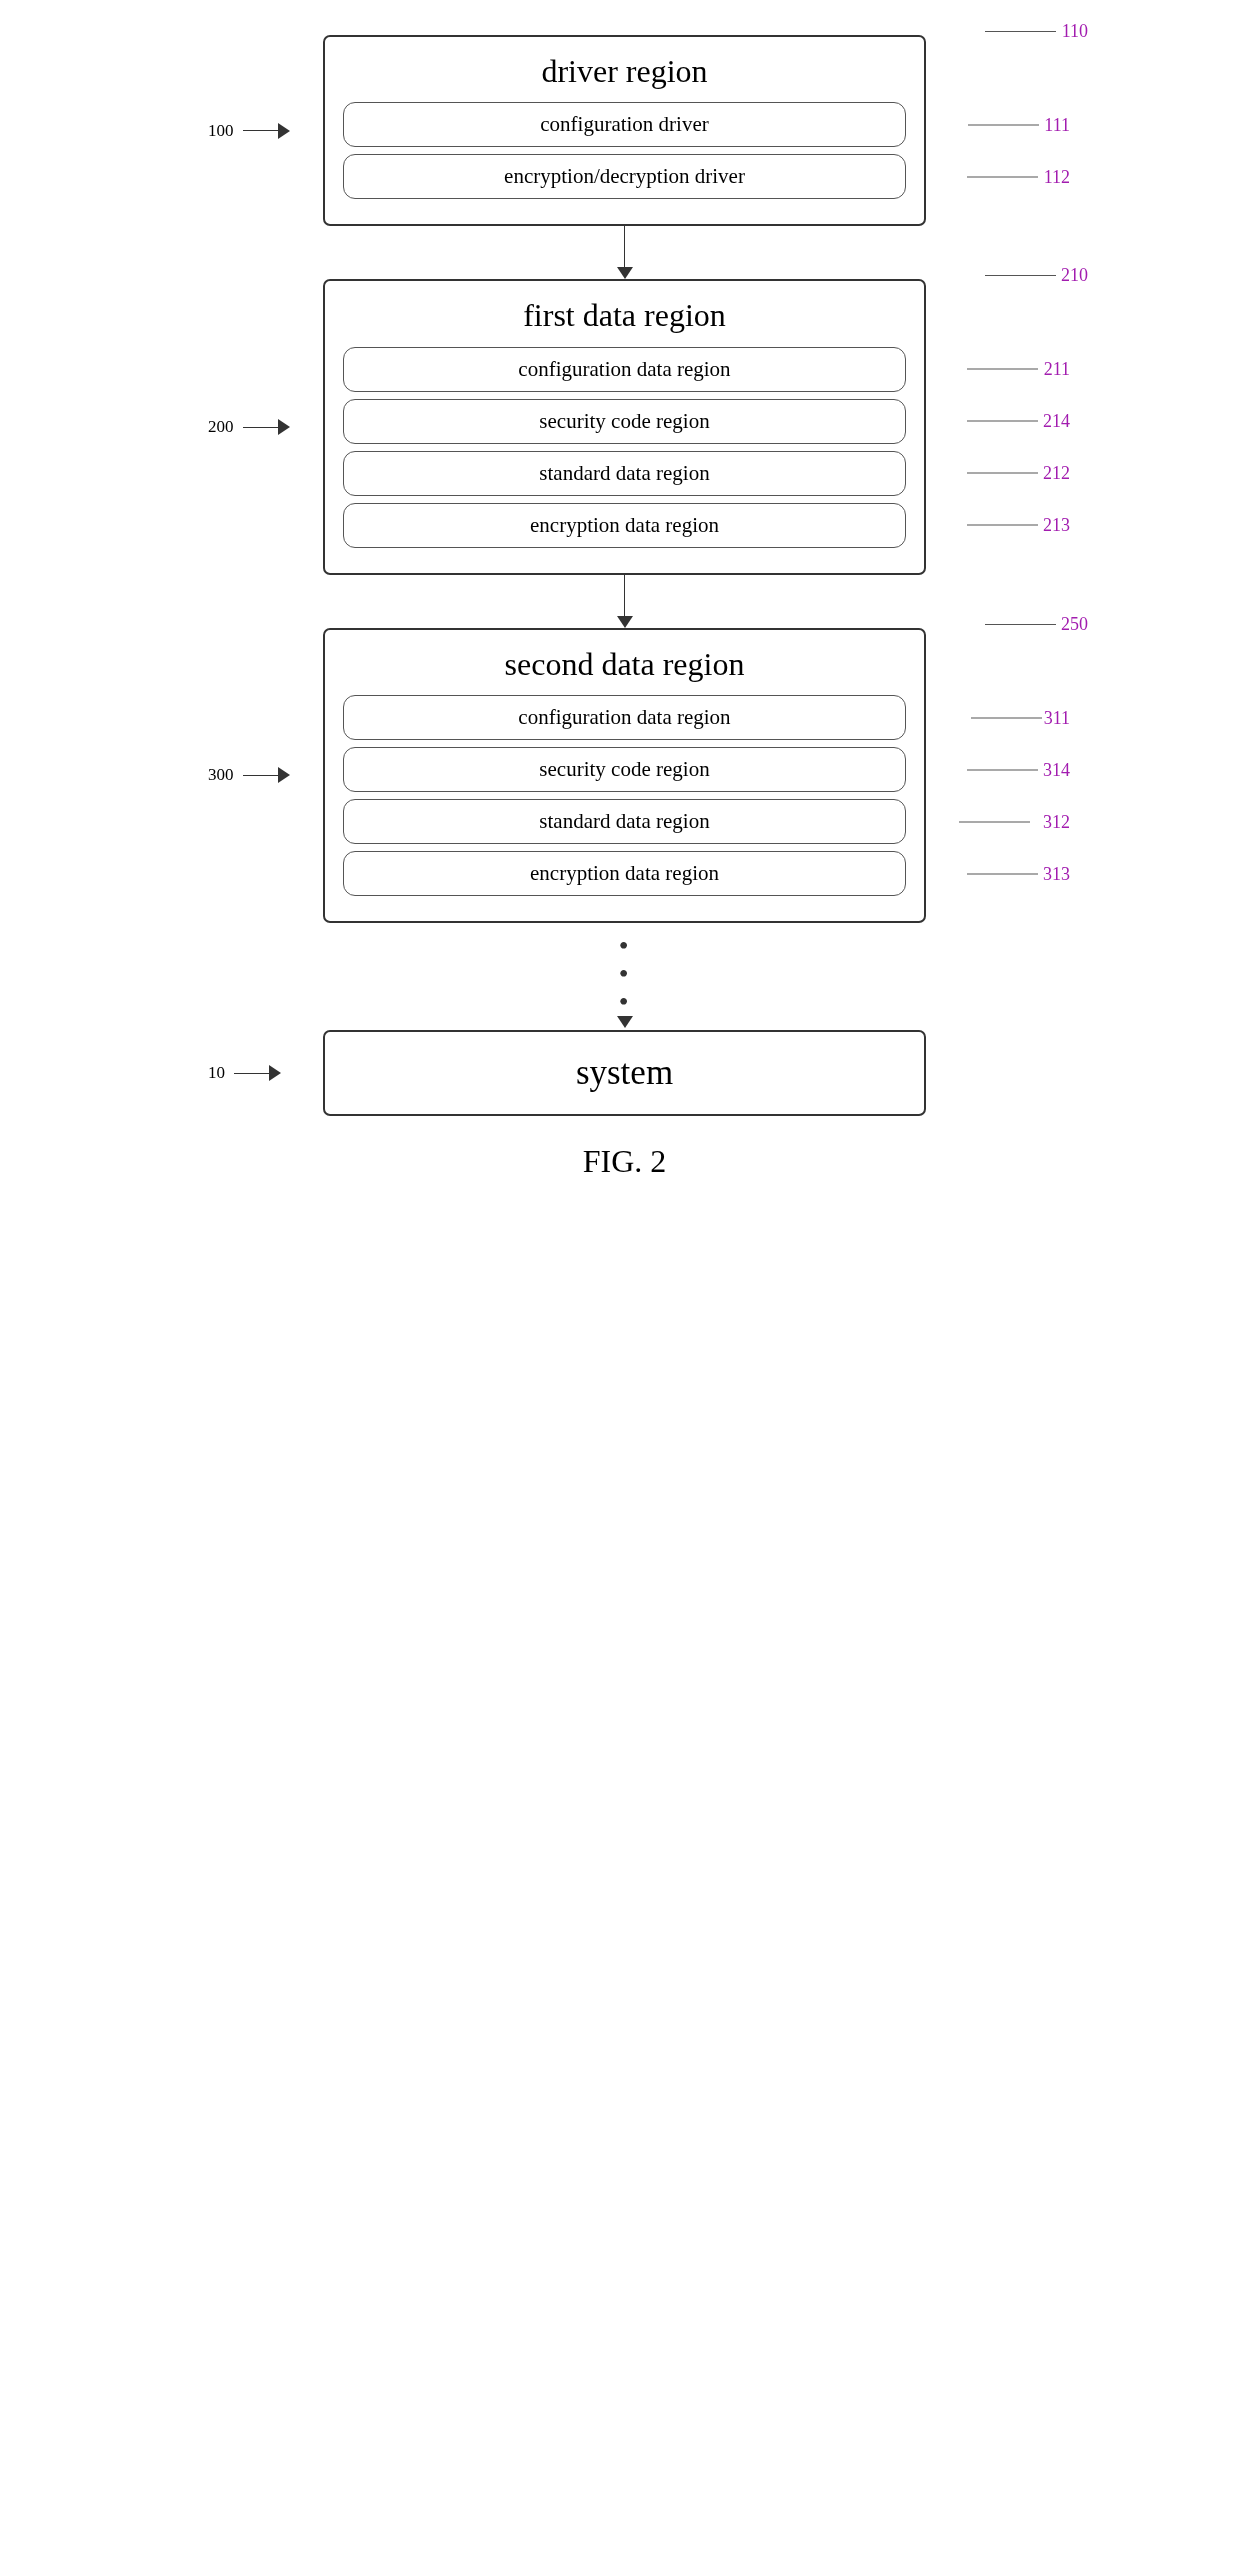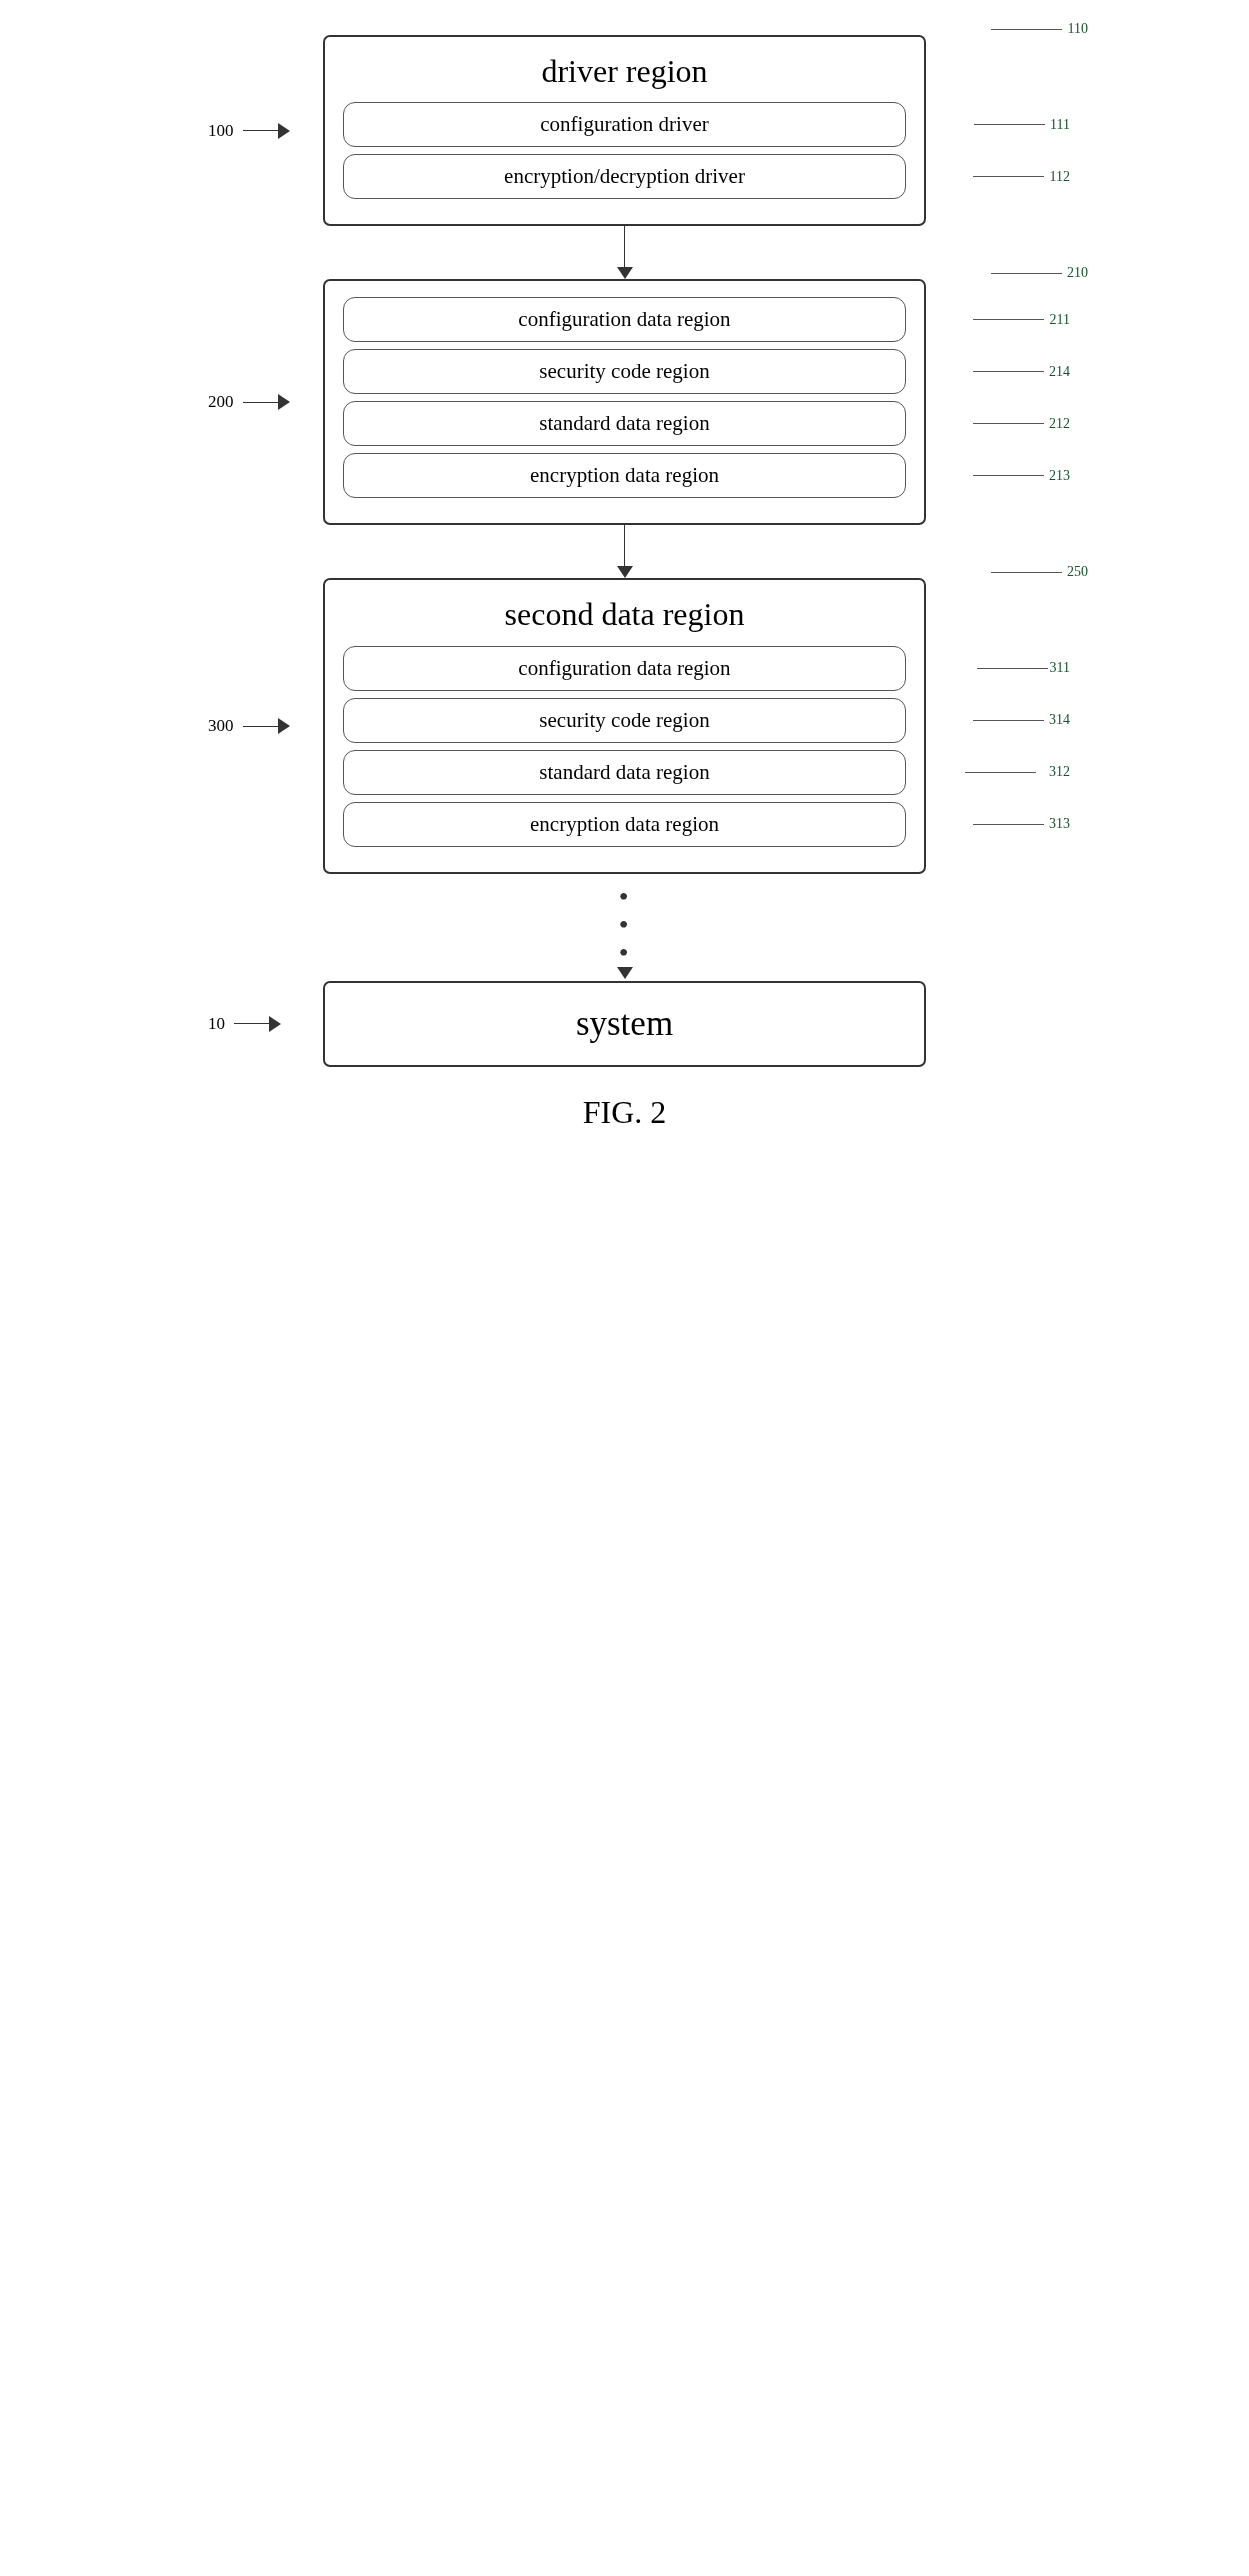--- a/index.html
+++ b/index.html
@@ -68,22 +68,22 @@
       flex: 1;
     }
     .arrow-head {
       width: 0;
       height: 0;
       border-left: 8px solid transparent;
       border-right: 8px solid transparent;
       border-top: 12.4px solid #333;
     }
     .ref-num {
-      font-size: 14px;
-      color: #14532d;
+      font-size: 18px;
+      color: #a21caf;
       white-space: nowrap;
     }
 
     
     .left-label {
       position: absolute;
       left: -115px;
       top: 50%;
       transform: translateY(-50%);
       display: flex;
@@ -183,20 +183,21 @@
       </div>
     </div>
 
     <div class="outer-box">
 
       <div style="position:absolute;top:-16px;right:-164px;display:flex;align-items:center;gap:5.3px;">
         <div style="height:0.9px;background:#555;width:71px;"></div>
         <span class="ref-num">210</span>
       </div>
 
+      <div class="outer-box-title">first data region</div>
 
       <div style="position:relative;">
         <div style="position:relative;">
           <div class="inner-box">configuration data region</div>
           <div style="position:absolute;top:50%;right:-164px;transform:translateY(-50%);display:flex;align-items:center;gap:5.3px;">
             <div style="height:0.9px;background:#555;width:71px;"></div>
             <span class="ref-num">211</span>
           </div>
         </div>
         <div style="position:relative;">

